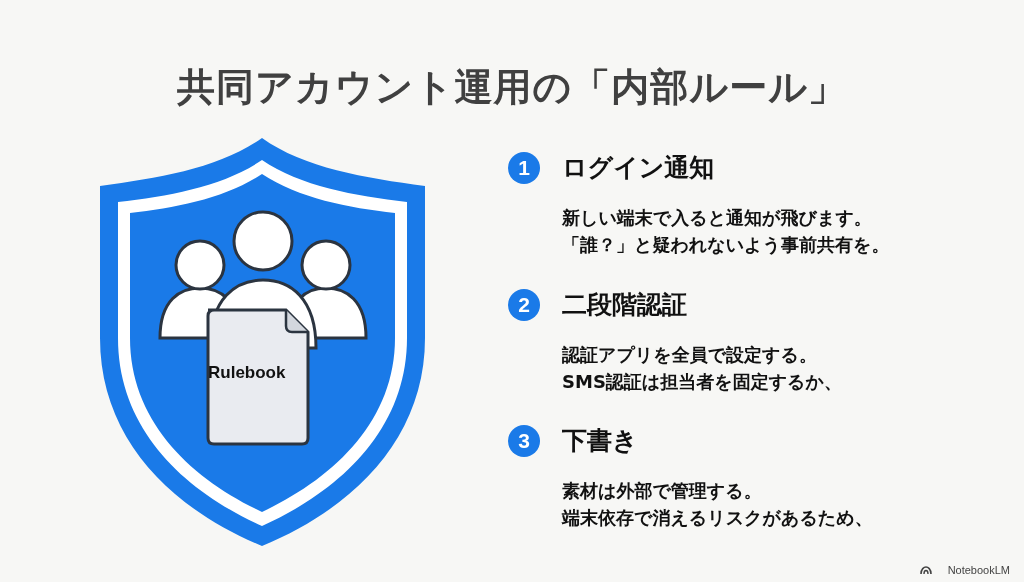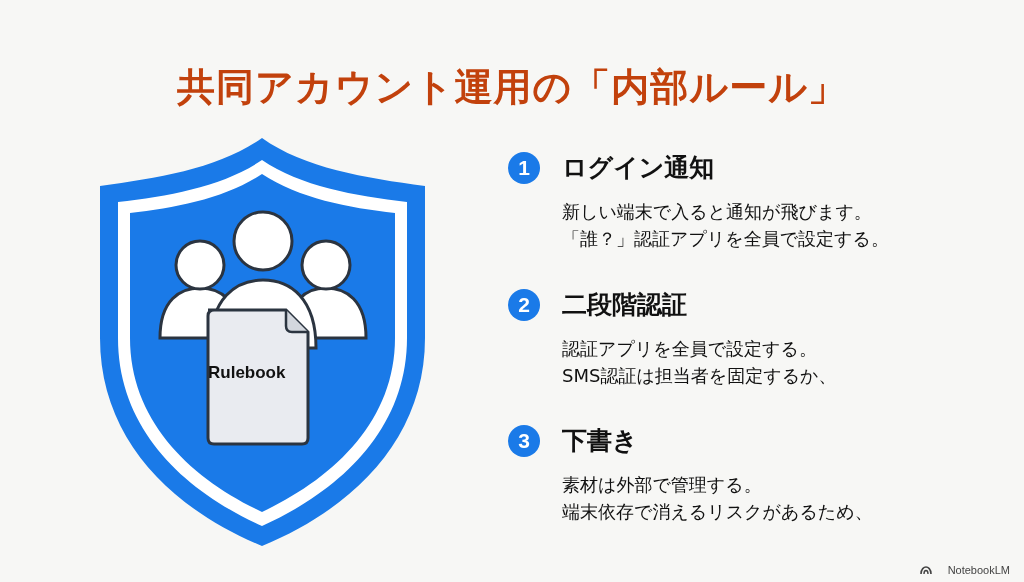--- a/index.html
+++ b/index.html
@@ -7,38 +7,38 @@
       width: 1024px; height: 582px; overflow: hidden;
       background: #f7f7f5;
       font-family: "DejaVu Sans", "Liberation Sans", sans-serif;
       position: relative;
       color: #111;
     }
     .title {
       position: absolute; left: 0; right: 0; top: 62px;
       text-align: center;
       font-size: 38px; font-weight: 900; letter-spacing: 1px;
-      color: #c2410c;
+      color: #404040;
     }
     .shield-wrap { position: absolute; left: 100px; top: 138px; width: 325px; height: 410px; }
     .items { position: absolute; left: 508px; top: 150px; width: 460px; }
     .item { position: relative; padding-left: 54px; }
     .item-1 { position: absolute; top: 0; }
     .item-2 { position: absolute; top: 137px; }
     .item-3 { position: absolute; top: 273px; }
     .badge {
       position: absolute; left: 0; top: 2px;
       width: 32px; height: 32px; border-radius: 50%;
       background: #1a7ae8; color: #fff;
       font-family: "Liberation Sans", sans-serif;
       font-weight: 700; font-size: 21px;
       display: flex; align-items: center; justify-content: center;
     }
     .item-title { font-size: 25px; font-weight: 900; line-height: 36px; white-space: nowrap; font-family: Liberation Serif, serif; }
-    .item-desc { font-size: 18px; font-weight: 400; line-height: 27px; margin-top: 12px; white-space: nowrap; }
+    .item-desc { font-size: 18px; font-weight: 700; line-height: 27px; margin-top: 18px; white-space: nowrap; }
     .watermark {
       position: absolute; right: 14px; bottom: 6px;
       font-family: "Liberation Sans", sans-serif; font-size: 11px; color: #444;
       display: flex; align-items: center; gap: 16px;
     }
   </style>
 </head>
 <body>
 
 <div class="title">共同アカウント運用の「内部ルール」</div>
@@ -71,21 +71,21 @@
   </svg>
   <div style="position:absolute; left:108px; top:225px; width:77px; text-align:center; font-family:'Liberation Sans',sans-serif; font-weight:700; font-size:17px; color:#111;">Rulebook</div>
 </div>
 
 <div class="items">
   <div class="item item-1">
     <div class="badge">1</div>
     <div class="item-title">ログイン通知</div>
     <div class="item-desc">
       <div>新しい端末で入ると通知が飛びます。</div>
-      <div>「誰？」認証アプリを全員で設定する。</div>
+      <div>「誰？」と疑われないよう事前共有を。</div>
     </div>
   </div>
   <div class="item item-2">
     <div class="badge">2</div>
     <div class="item-title">二段階認証</div>
     <div class="item-desc">
       <div>認証アプリを全員で設定する。</div>
       <div>SMS認証は担当者を固定するか、</div>
     </div>
   </div>

